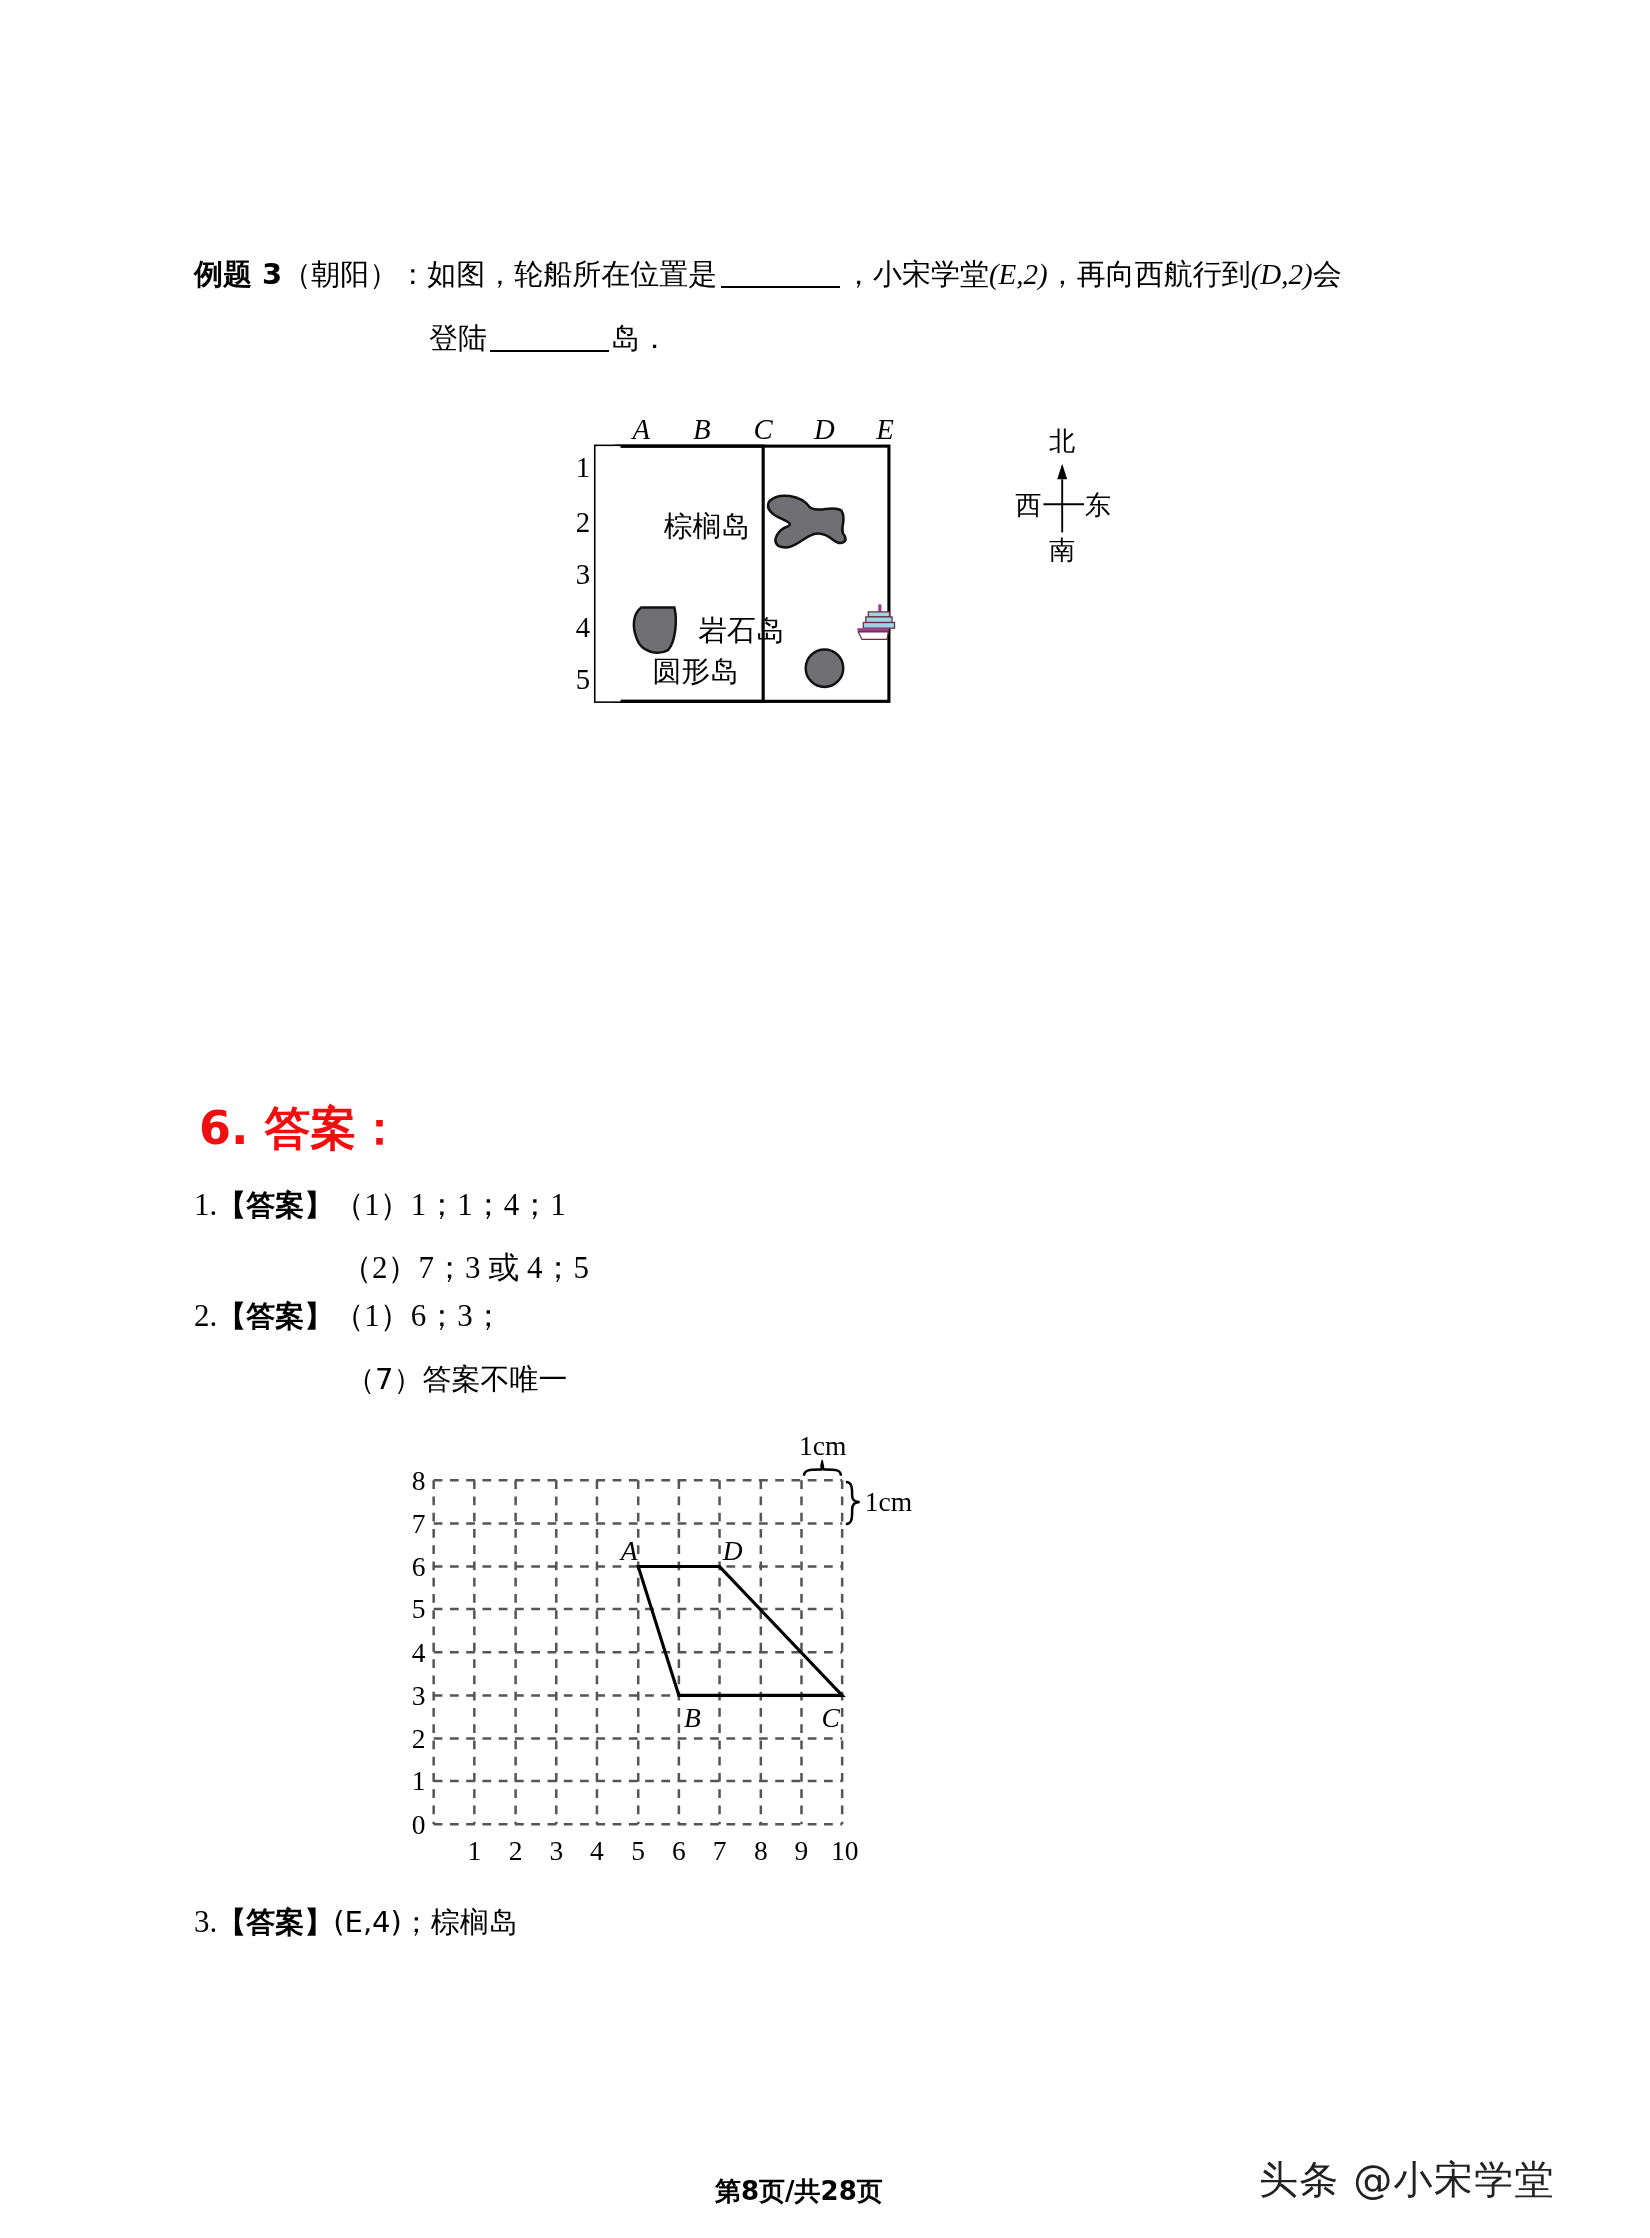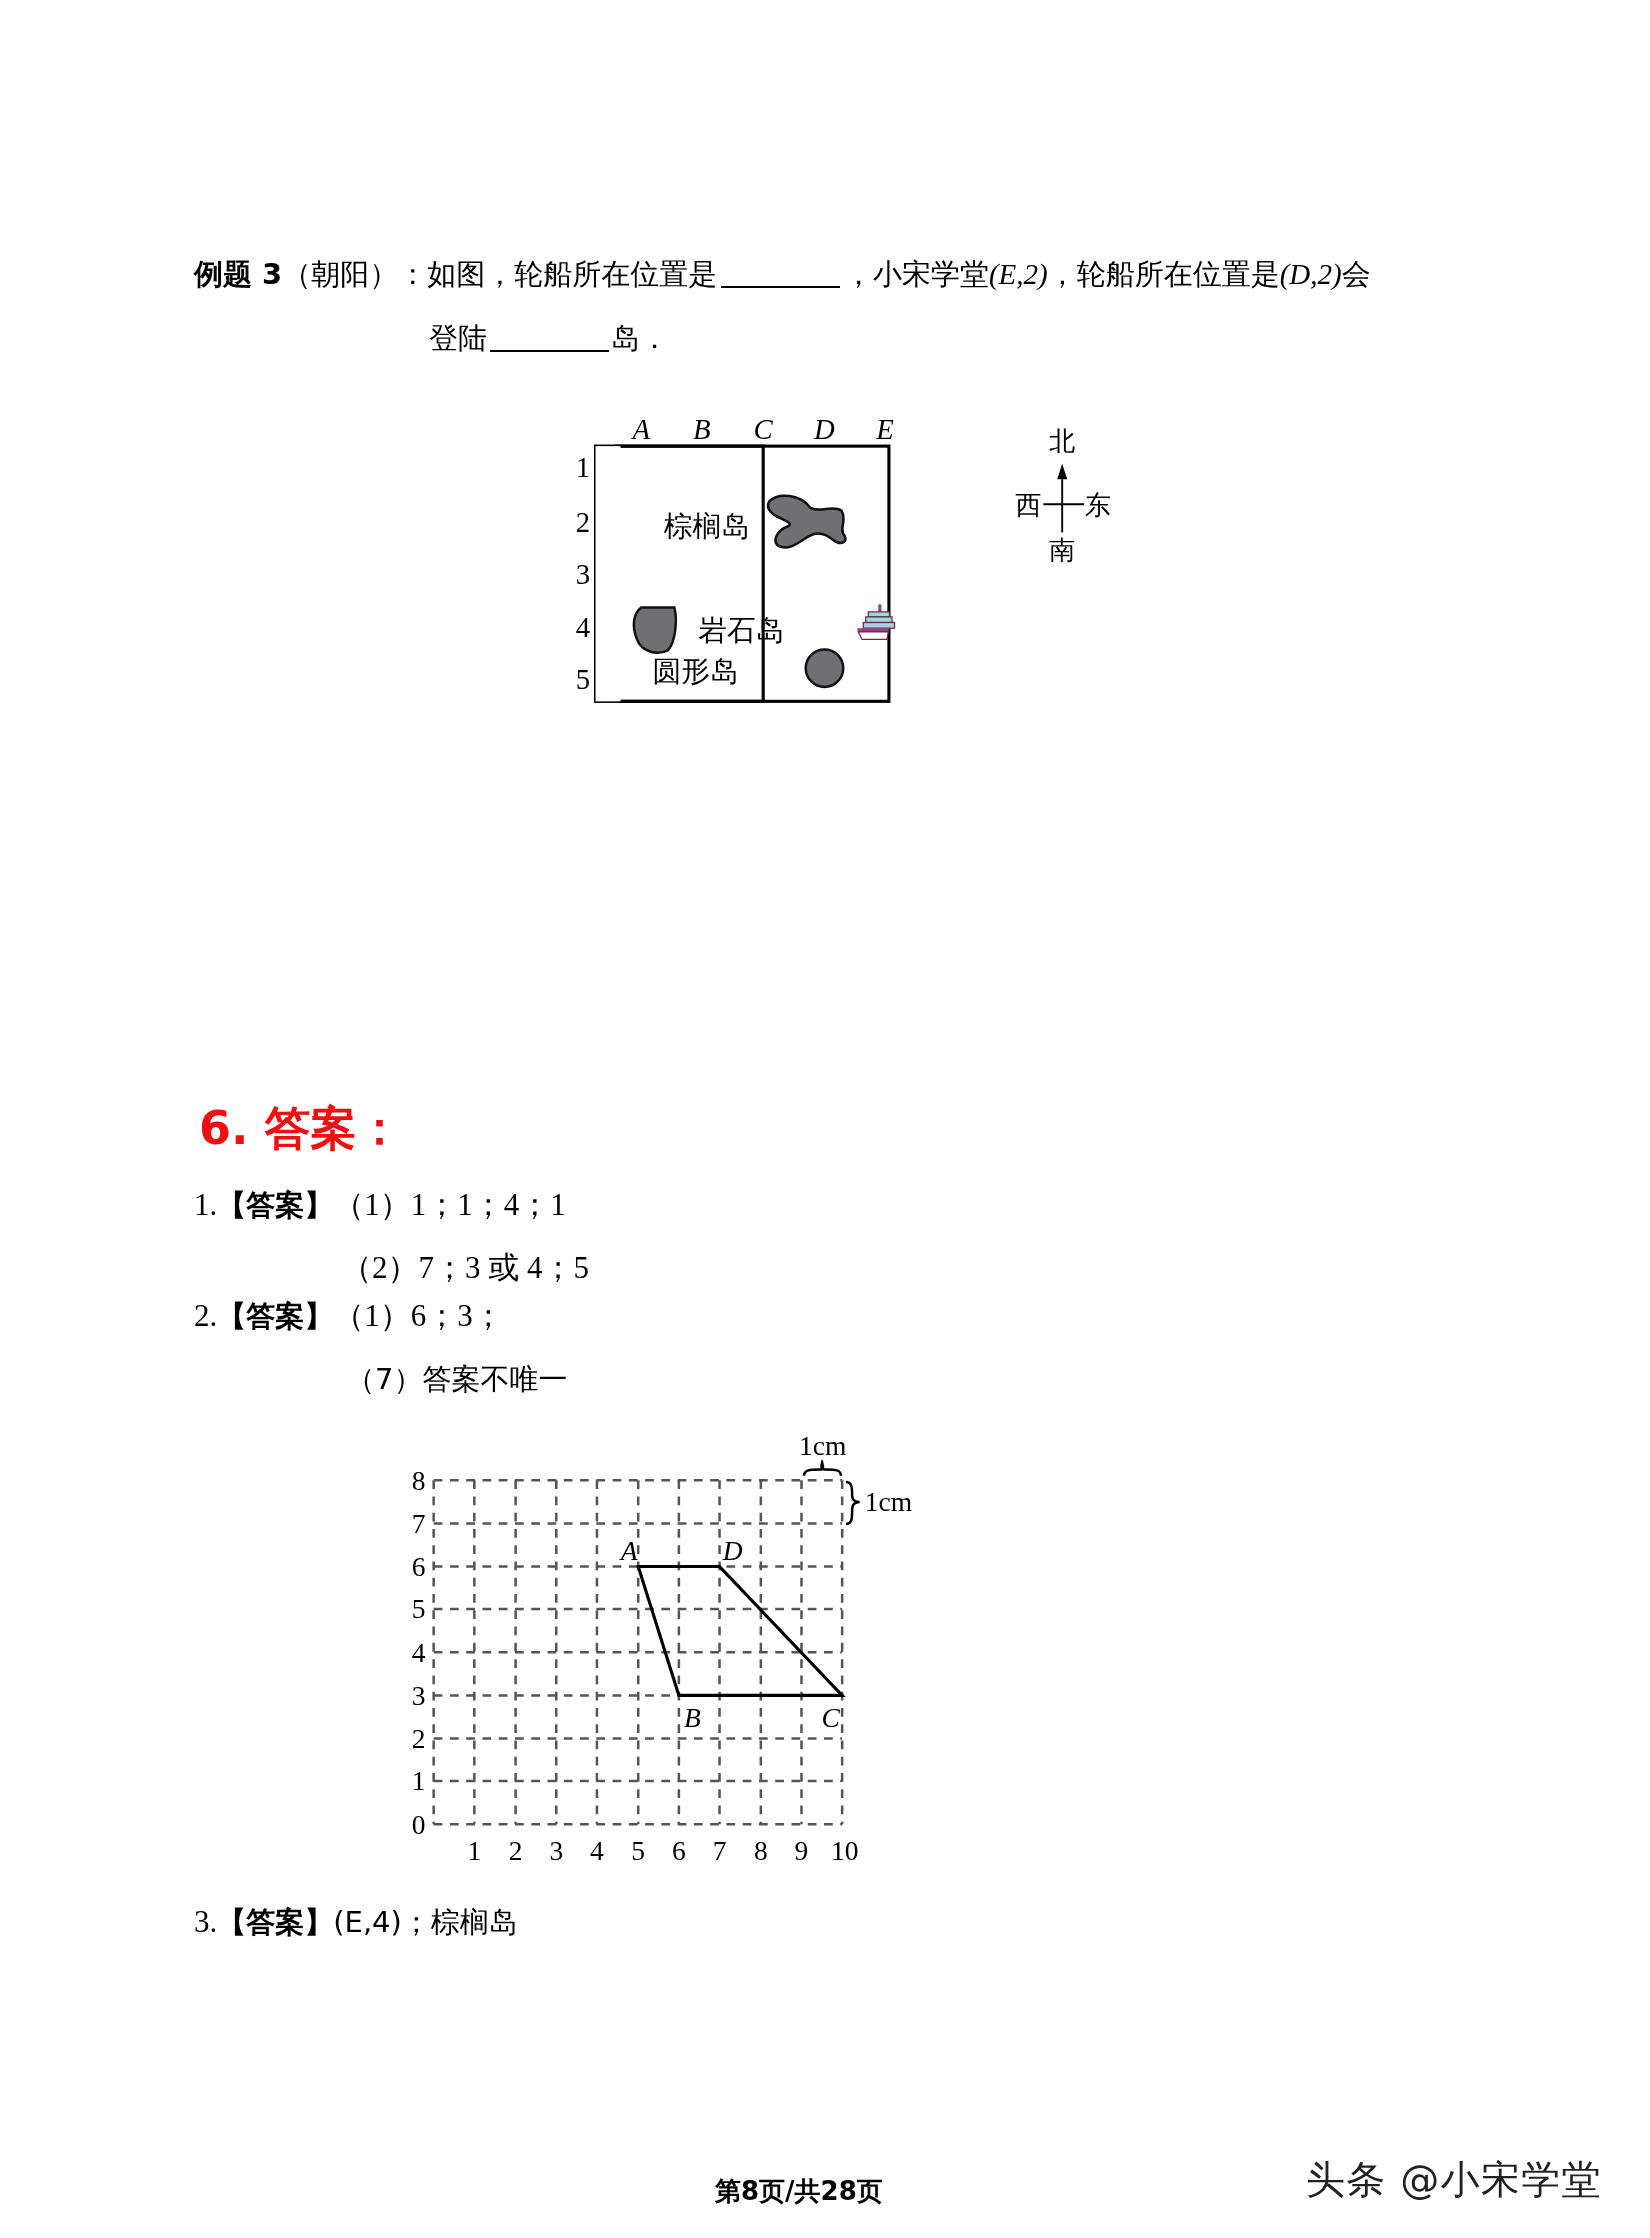--- a/index.html
+++ b/index.html
@@ -15,21 +15,21 @@
   .ans-line { font-size:29px; line-height:38px; white-space:nowrap; }
   .ans-line .num { font-family:"Liberation Serif", serif; font-size:31px; }
   .footer-page { font-size:26px; font-weight:bold;margin-top:37px; }
   .watermark { font-size:39px; color:#222; letter-spacing:1.3px; }
   svg text { font-family:"Liberation Serif", serif; }
 </style>
 </head>
 <body>
 
 <div class="abs q-line" style="left:194px; top:255px;">
-  <b>例题 3</b><span>（朝阳）</span><span>：如图，轮船所在位置是</span><span class="blank"></span><span>，小宋学堂</span><span class="ital">(E,2)</span><span>，轮船所在位置是</span><span class="ital">(D,2)</span><span>会</span>
+  <b>例题 3</b><span>（朝阳）</span><span>：如图，轮船所在位置是</span><span class="blank"></span><span>，小宋学堂</span><span class="ital">(E,2)</span><span>，再向西航行到</span><span class="ital">(D,2)</span><span>会</span>
 </div>
 
 <div class="abs q-line" style="left:429px; top:319px;">
   <span>登陆</span><span class="blank2"></span><span>岛．</span>
 </div>
 
 <svg class="abs" style="left:563px; top:401px;" width="563" height="388" viewBox="0 0 900 620">
 
   <g font-size="46" font-style="italic">
     <text x="125" y="60" text-anchor="middle">A</text>
@@ -160,14 +160,14 @@
   <text x="695" y="45" font-size="44" text-anchor="middle">1cm</text>
   <path d="M732 88 C742 88, 742 98, 742 110 C742 120, 752 120, 754 120 C752 120, 742 120, 742 132 C742 145, 742 155, 732 155" fill="none" stroke="#000" stroke-width="4"></path>
   <text x="762" y="135" font-size="44">1cm</text>
 </svg>
 
 <div class="abs ans-line" style="left:194px; top:1903px;">
   <span class="num">3.</span><b>【答案】</b><span>(E,4)；棕榈岛</span>
 </div>
 
 <div class="abs footer-page" style="left:715px; top:2137px;">第8页/共28页</div>
-<div class="abs watermark" style="left:1306px; top:2153px;">头条 @小宋学堂</div>
+<div class="abs watermark" style="left:1259px; top:2153px;">头条 @小宋学堂</div>
 
 
 </body></html>

